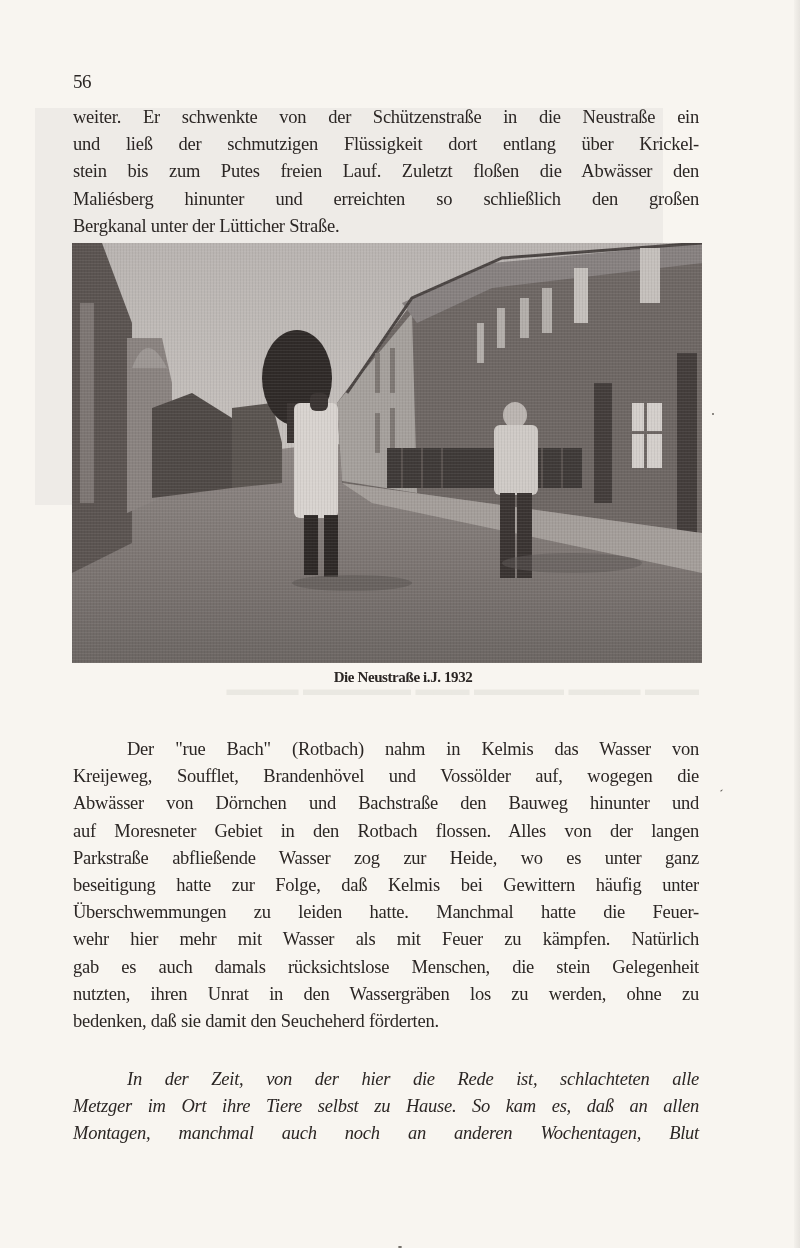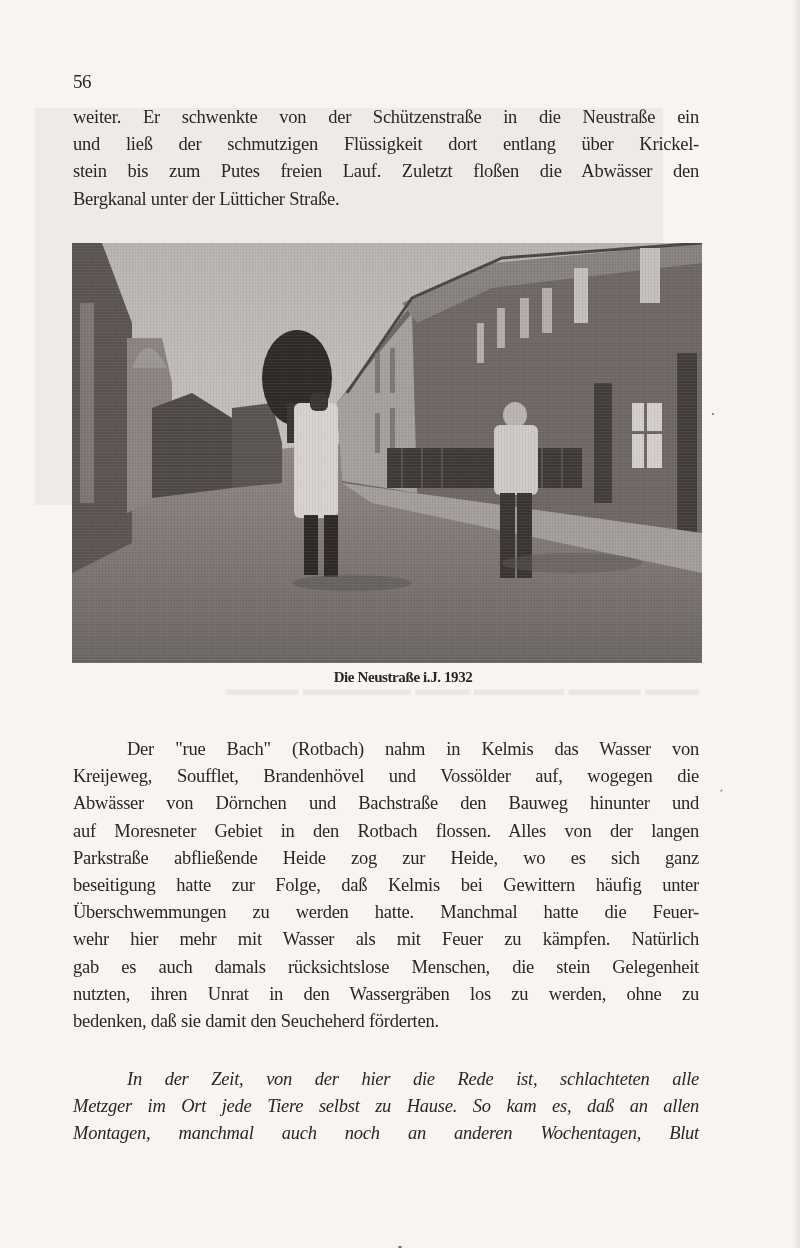--- a/index.html
+++ b/index.html
@@ -119,20 +119,21 @@
 <div class="shade-block"></div>
 
 <div class="show-through" style="top:676px;" aria-hidden="true">▬▬▬ ▬▬▬▬ ▬▬▬▬▬ ▬▬▬ ▬▬▬▬▬▬ ▬▬▬▬</div>
 
 <div class="page-number">56</div>
 
 <div class="text-block top-text">
   <span class="line">weiter. Er schwenkte von der Schützenstraße in die Neustraße ein</span>
   <span class="line">und ließ der schmutzigen Flüssigkeit dort entlang über Krickel-</span>
   <span class="line">stein bis zum Putes freien Lauf. Zuletzt floßen die Abwässer den</span>
+  <span class="line">Maliésberg hinunter und erreichten so schließlich den großen</span>
   <span class="line last">Bergkanal unter der Lütticher Straße.</span>
 </div>
 
 <div class="photo">
   <svg width="630" height="420" viewBox="0 0 630 420">
     <defs>
       <linearGradient id="sky" x1="0" y1="0" x2="0" y2="1">
         <stop offset="0" stop-color="#b9b4b1"></stop>
         <stop offset="1" stop-color="#c9c4c0"></stop>
       </linearGradient>
@@ -207,32 +208,32 @@
   <div class="screen"></div>
 </div>
 
 <div class="caption">Die Neustraße i.J. 1932</div>
 
 <div class="text-block bottom-text-1">
   <span class="line indent">Der "rue Bach" (Rotbach) nahm in Kelmis das Wasser von</span>
   <span class="line">Kreijeweg, Soufflet, Brandenhövel und Vossölder auf, wogegen die</span>
   <span class="line">Abwässer von Dörnchen und Bachstraße den Bauweg hinunter und</span>
   <span class="line">auf Moresneter Gebiet in den Rotbach flossen. Alles von der langen</span>
-  <span class="line">Parkstraße abfließende Heide zog zur Heide, wo es sich ganz</span>
+  <span class="line">Parkstraße abfließende Wasser zog zur Heide, wo es unter ganz</span>
   <span class="line">beseitigung hatte zur Folge, daß Kelmis bei Gewittern häufig unter</span>
-  <span class="line">Überschwemmungen zu werden hatte. Manchmal hatte die Feuer-</span>
+  <span class="line">Überschwemmungen zu leiden hatte. Manchmal hatte die Feuer-</span>
   <span class="line">wehr hier mehr mit Wasser als mit Feuer zu kämpfen. Natürlich</span>
   <span class="line">gab es auch damals rücksichtslose Menschen, die stein Gelegenheit</span>
   <span class="line">nutzten, ihren Unrat in den Wassergräben los zu werden, ohne zu</span>
   <span class="line last">bedenken, daß sie damit den Seucheherd förderten.</span>
 </div>
 
 <div class="text-block bottom-text-2">
   <span class="line indent">In der Zeit, von der hier die Rede ist, schlachteten alle</span>
-  <span class="line">Metzger im Ort jede Tiere selbst zu Hause. So kam es, daß an allen</span>
+  <span class="line">Metzger im Ort ihre Tiere selbst zu Hause. So kam es, daß an allen</span>
   <span class="line">Montagen, manchmal auch noch an anderen Wochentagen, Blut</span>
 </div>
 
 <div class="specks">
   <span style="left:712px; top:413px;"></span>
   <span style="left:720px; top:790px; width:3px; height:1px; transform:rotate(-40deg);"></span>
   <span style="left:398px; top:1246px; width:4px;"></span>
 </div>
 
 </body></html>

